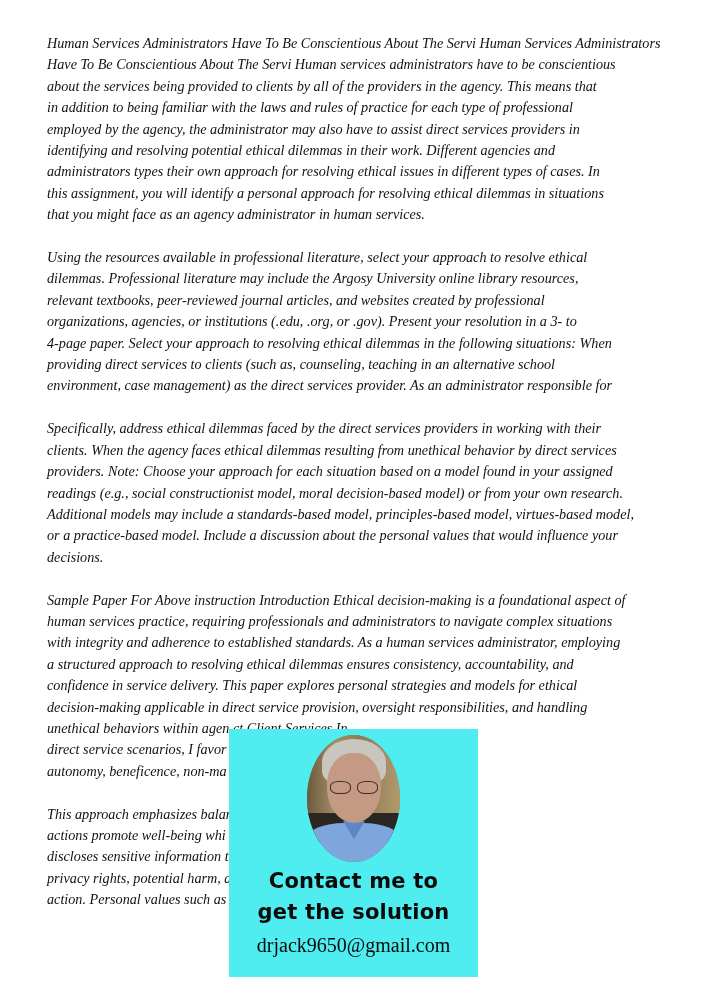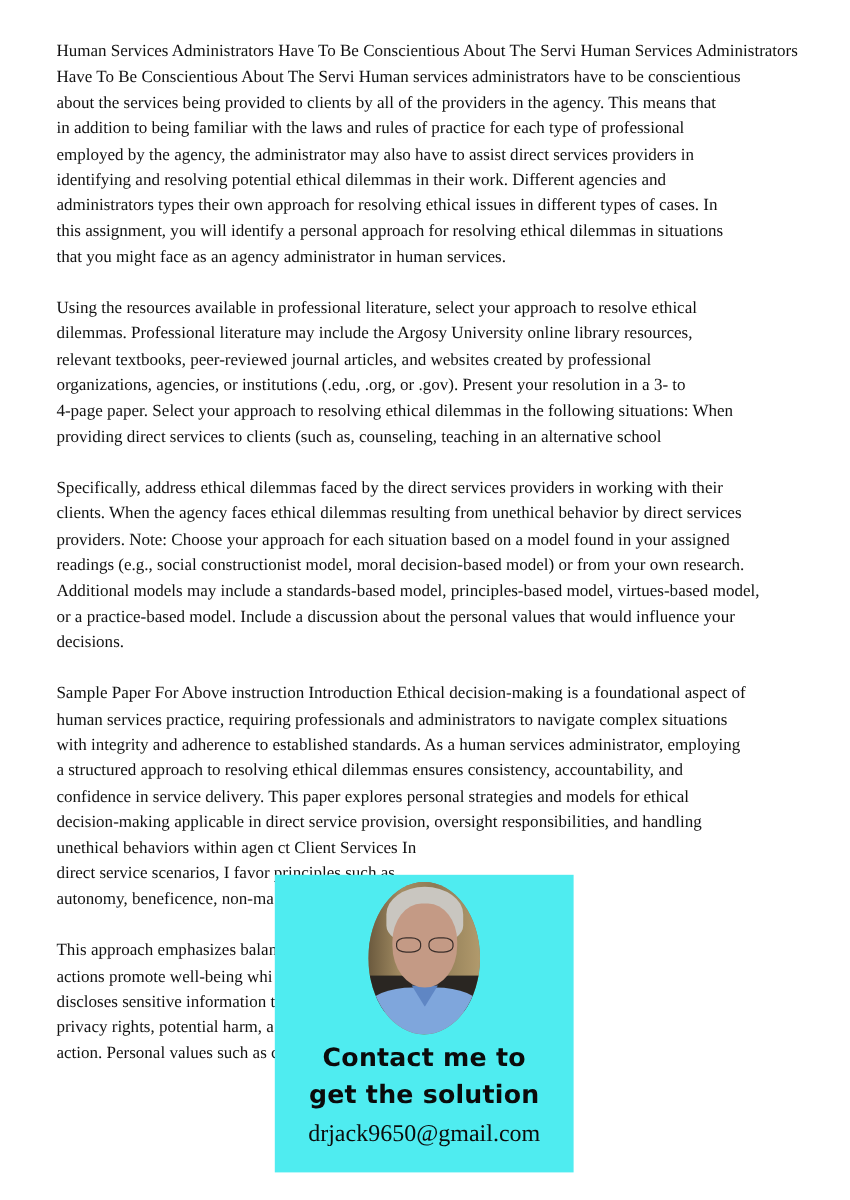--- a/index.html
+++ b/index.html
@@ -15,20 +15,21 @@
   }
   .page {
     position: absolute;
     left: 47px;
     top: 33px;
     width: 640px;
     font-family: "Liberation Serif", "DejaVu Serif", serif;
     font-size: 14.2px;
     line-height: 21.4px;
     color: #111111;
+    font-style: italic;
   }
   .para {
     margin: 0 0 21.4px 0;
     padding: 0;
   }
   .line {
     display: block;
     white-space: nowrap;
   }
   .promo-card {
@@ -144,20 +145,21 @@
     <span class="line">this assignment, you will identify a personal approach for resolving ethical dilemmas in situations</span>
     <span class="line">that you might face as an agency administrator in human services.</span>
   </p>
   <p class="para">
     <span class="line">Using the resources available in professional literature, select your approach to resolve ethical</span>
     <span class="line">dilemmas. Professional literature may include the Argosy University online library resources,</span>
     <span class="line">relevant textbooks, peer-reviewed journal articles, and websites created by professional</span>
     <span class="line">organizations, agencies, or institutions (.edu, .org, or .gov). Present your resolution in a 3- to</span>
     <span class="line">4-page paper. Select your approach to resolving ethical dilemmas in the following situations: When</span>
     <span class="line">providing direct services to clients (such as, counseling, teaching in an alternative school</span>
+    <span class="line">environment, case management) as the direct services provider. As an administrator responsible for</span>
   </p>
   <p class="para">
     <span class="line">Specifically, address ethical dilemmas faced by the direct services providers in working with their</span>
     <span class="line">clients. When the agency faces ethical dilemmas resulting from unethical behavior by direct services</span>
     <span class="line">providers. Note: Choose your approach for each situation based on a model found in your assigned</span>
     <span class="line">readings (e.g., social constructionist model, moral decision-based model) or from your own research.</span>
     <span class="line">Additional models may include a standards-based model, principles-based model, virtues-based model,</span>
     <span class="line">or a practice-based model. Include a discussion about the personal values that would influence your</span>
     <span class="line">decisions.</span>
   </p>

